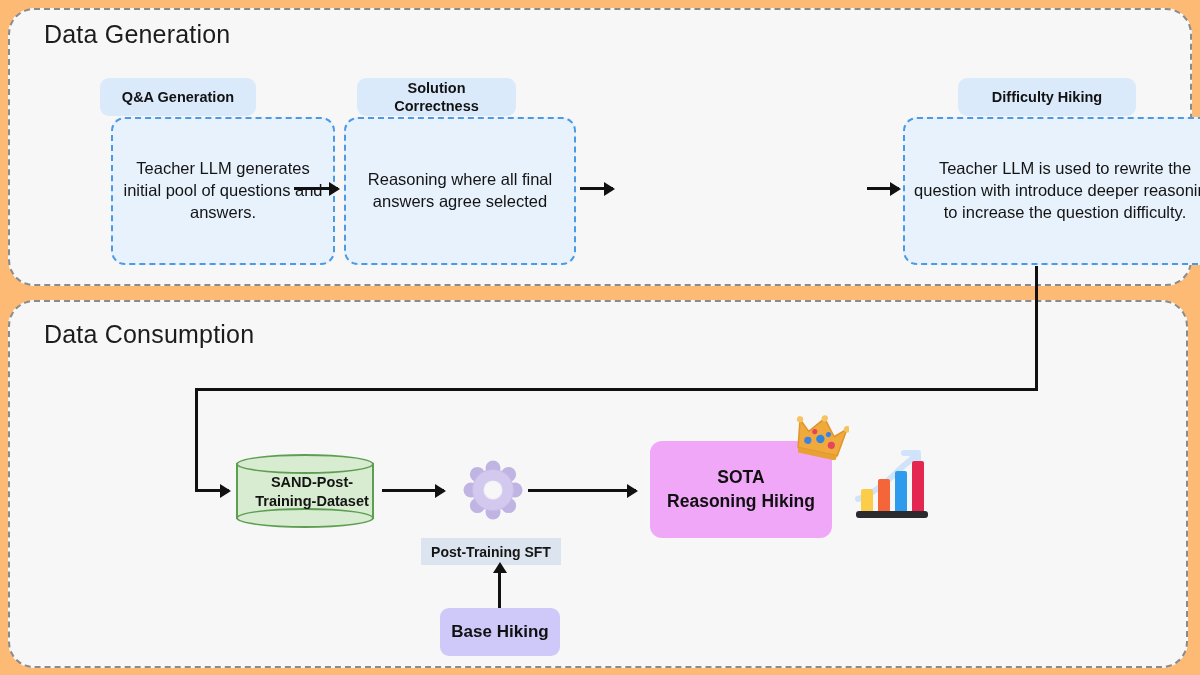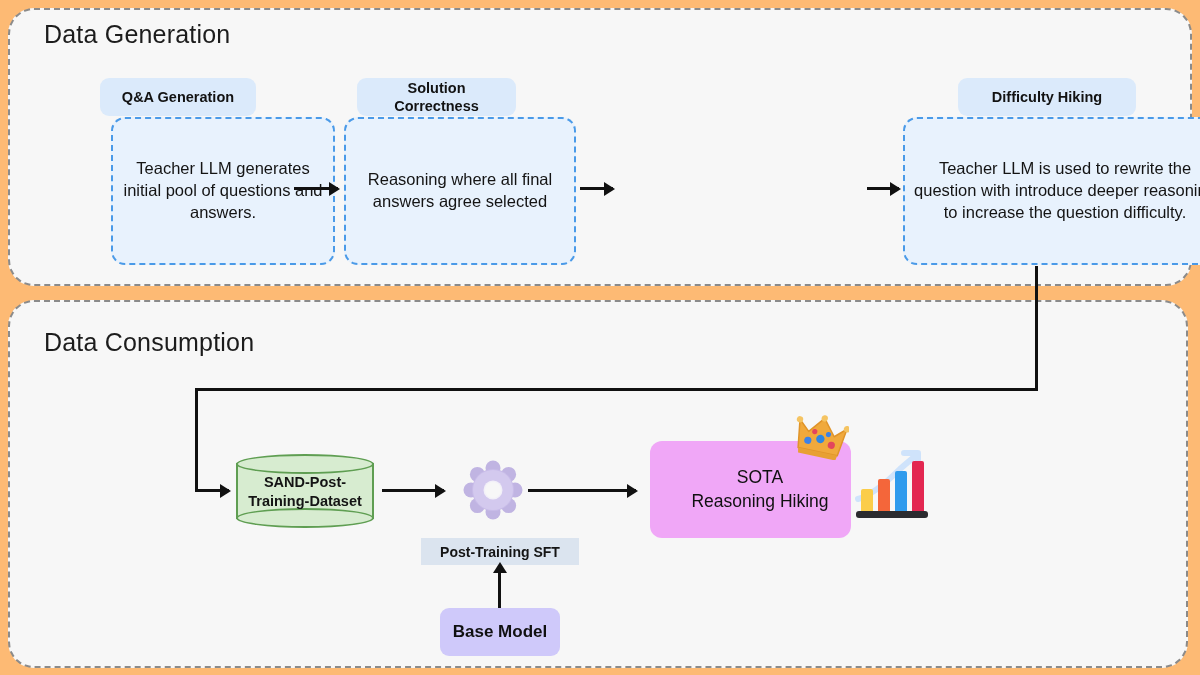--- a/index.html
+++ b/index.html
@@ -28,21 +28,21 @@
   #section-consumption { left: 8px; top: 300px; width: 1180px; height: 368px; }
 
   .section-title {
     position: absolute;
     font-size: 25px;
     color: #1c1c1c;
     letter-spacing: 0.2px;
     white-space: nowrap;
   }
   #title-generation  { left: 44px; top: 20px; }
-  #title-consumption { left: 44px; top: 328px; }
+  #title-consumption { left: 44px; top: 320px; }
 
   
   .stage-badge {
     position: absolute;
     background: #dbeafb;
     border-radius: 9px;
     font-weight: bold;
     font-size: 14.5px;
     color: #121212;
     text-align: center;
@@ -163,41 +163,42 @@
     display: flex;
     flex-direction: column;
     align-items: center;
     justify-content: center;
     font-size: 14.5px;
     font-weight: bold;
     color: #141414;
     line-height: 1.3;
     text-align: center;
     z-index: 3;
+    padding-left: 7px;
   }
 
   
   #arrow-4 { left: 382px; top: 489px; width: 62px; }
   #arrow-5 { left: 528px; top: 489px; width: 108px; }
 
   
   #gear-wrap {
     position: absolute;
     left: 463px;
     top: 460px;
     width: 60px;
     height: 60px;
   }
 
   
   #badge-sft {
     position: absolute;
     left: 421px;
     top: 538px;
-    width: 158px;
+    width: 140px;
     height: 27px;
     background: #dbe4ef;
     display: flex;
     align-items: center;
     justify-content: center;
     font-size: 14px;
     font-weight: bold;
     color: #141414;
   }
 
@@ -245,25 +246,24 @@
     top: 441px;
     width: 182px;
     height: 97px;
     background: #f0a7f7;
     border-radius: 12px;
     display: flex;
     flex-direction: column;
     align-items: center;
     justify-content: center;
     font-size: 17.5px;
-    font-weight: normal;
+    font-weight: bold;
     color: #101010;
     line-height: 1.35;
     text-align: center;
-    padding-left: 19px;
   }
 
   #crown-wrap {
     position: absolute;
     left: 793px;
     top: 412px;
     width: 56px;
     height: 48px;
   }
   #chart-wrap {
@@ -336,21 +336,21 @@
         <circle cx="0" cy="0" r="9.5" fill="#f2f0f8"></circle>
         <circle cx="0" cy="0" r="8" fill="#f7f7f7"></circle>
       </g>
     </svg>
   </div>
 
   <div class="arrow-h" id="arrow-5"></div>
 
   <div id="badge-sft">Post-Training SFT</div>
   <div id="arrow-up"></div>
-  <div id="box-base">Base Model</div>
+  <div id="box-base">Base Hiking</div>
 
   <div id="box-sota">
     <span>SOTA</span>
     <span>Reasoning Hiking</span>
   </div>
 
   <div id="crown-wrap">
     <svg width="56" height="48" viewBox="0 0 56 48" aria-hidden="true">
       <g transform="rotate(12 28 24)">
         <path d="M8 40 L4 12 L15 22 L28 6 L41 22 L52 12 L48 40 Z" fill="#f0a93c" stroke="#e09429" stroke-width="1.5" stroke-linejoin="round"></path>

